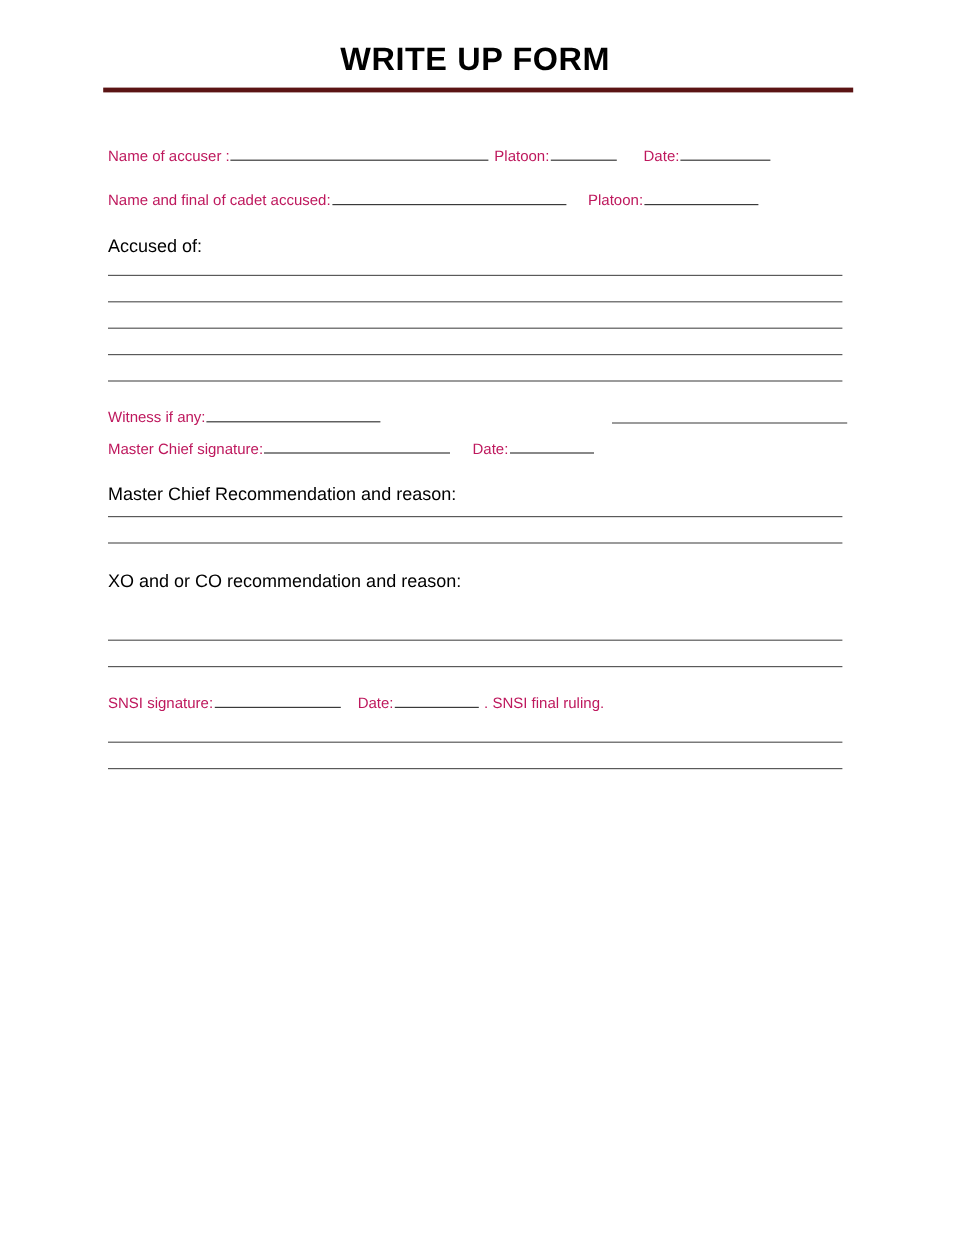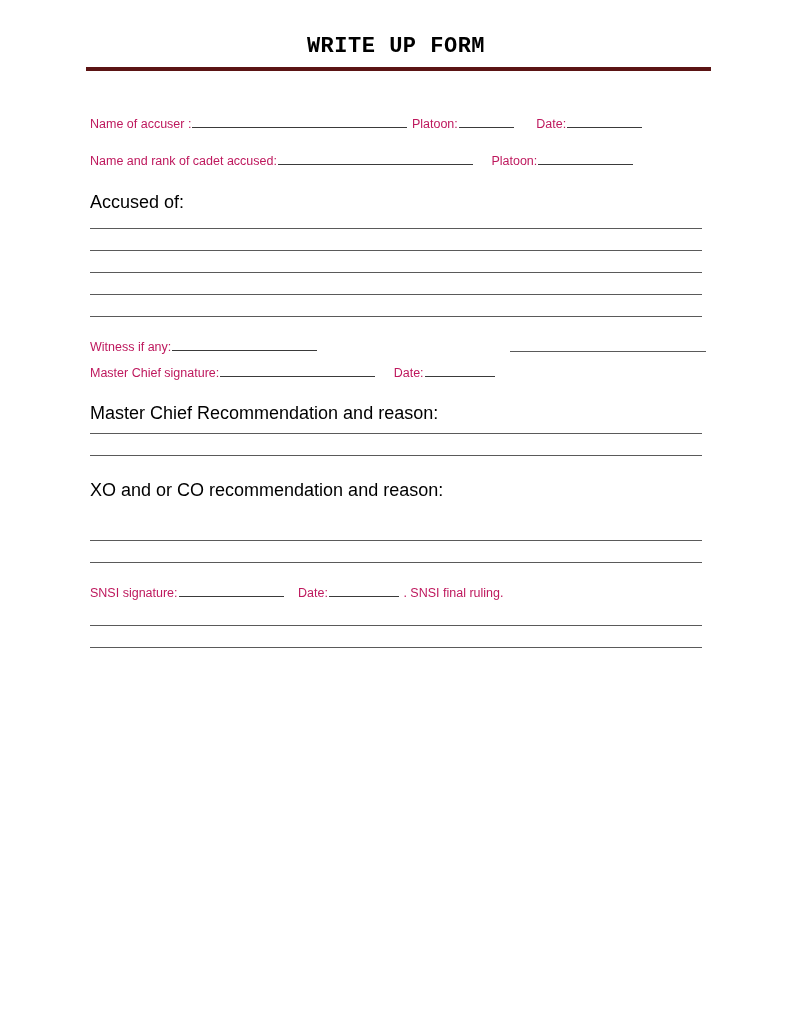--- a/index.html
+++ b/index.html
@@ -24,23 +24,23 @@
     background: #ffffff;
   }
   .doc {
     position: absolute;
     left: 76px;
     top: 34px;
     width: 640px;
   }
   .title {
     text-align: center;
-    font-family: Liberation Mono, monospace;
+    font-family: Liberation Sans, sans-serif;
     font-weight: bold;
-    font-size: 22px;
+    font-size: 27px;
     letter-spacing: 0.5px;
     padding-bottom: 8px;
     color: #000000;
   }
   .title-rule {
     height: 4px;
     background: #5b1414;
     width: 625px;
     margin: 0 0 0 10px;
   }
@@ -87,21 +87,21 @@
     margin: 0 0 0 0;
   }
   .lines {
     margin-top: 6px;
   }
   .lines .longline {
     margin-bottom: 21px;
   }
   .label-only {
     margin-bottom: 12px;
-    font-size: 18px;
+    font-size: 15px;
   }
   .witness-row {
     position: relative;
     height: 18px;
     margin-bottom: 8px;
     white-space: nowrap;
   }
   .witness-right {
     position: absolute;
     left: 420px;
@@ -122,21 +122,21 @@
 
     <div class="body">
 
       <div class="row">
         <span class="lbl">Name of accuser :</span><span class="fill w215"></span>
         <span class="lbl">Platoon:</span><span class="fill w55"></span>
         <span class="lbl" style="margin-left:18px;">Date:</span><span class="fill w75"></span>
       </div>
 
       <div class="row">
-        <span class="lbl">Name and rank of cadet accused:</span><span class="fill w195"></span>
+        <span class="lbl">Name and final of cadet accused:</span><span class="fill w195"></span>
         <span class="lbl" style="margin-left:14px;">Platoon:</span><span class="fill w95"></span>
       </div>
 
       <div class="label-only">Accused of:</div>
 
       <div class="lines">
         <div class="longline"></div>
         <div class="longline"></div>
         <div class="longline"></div>
         <div class="longline"></div>

